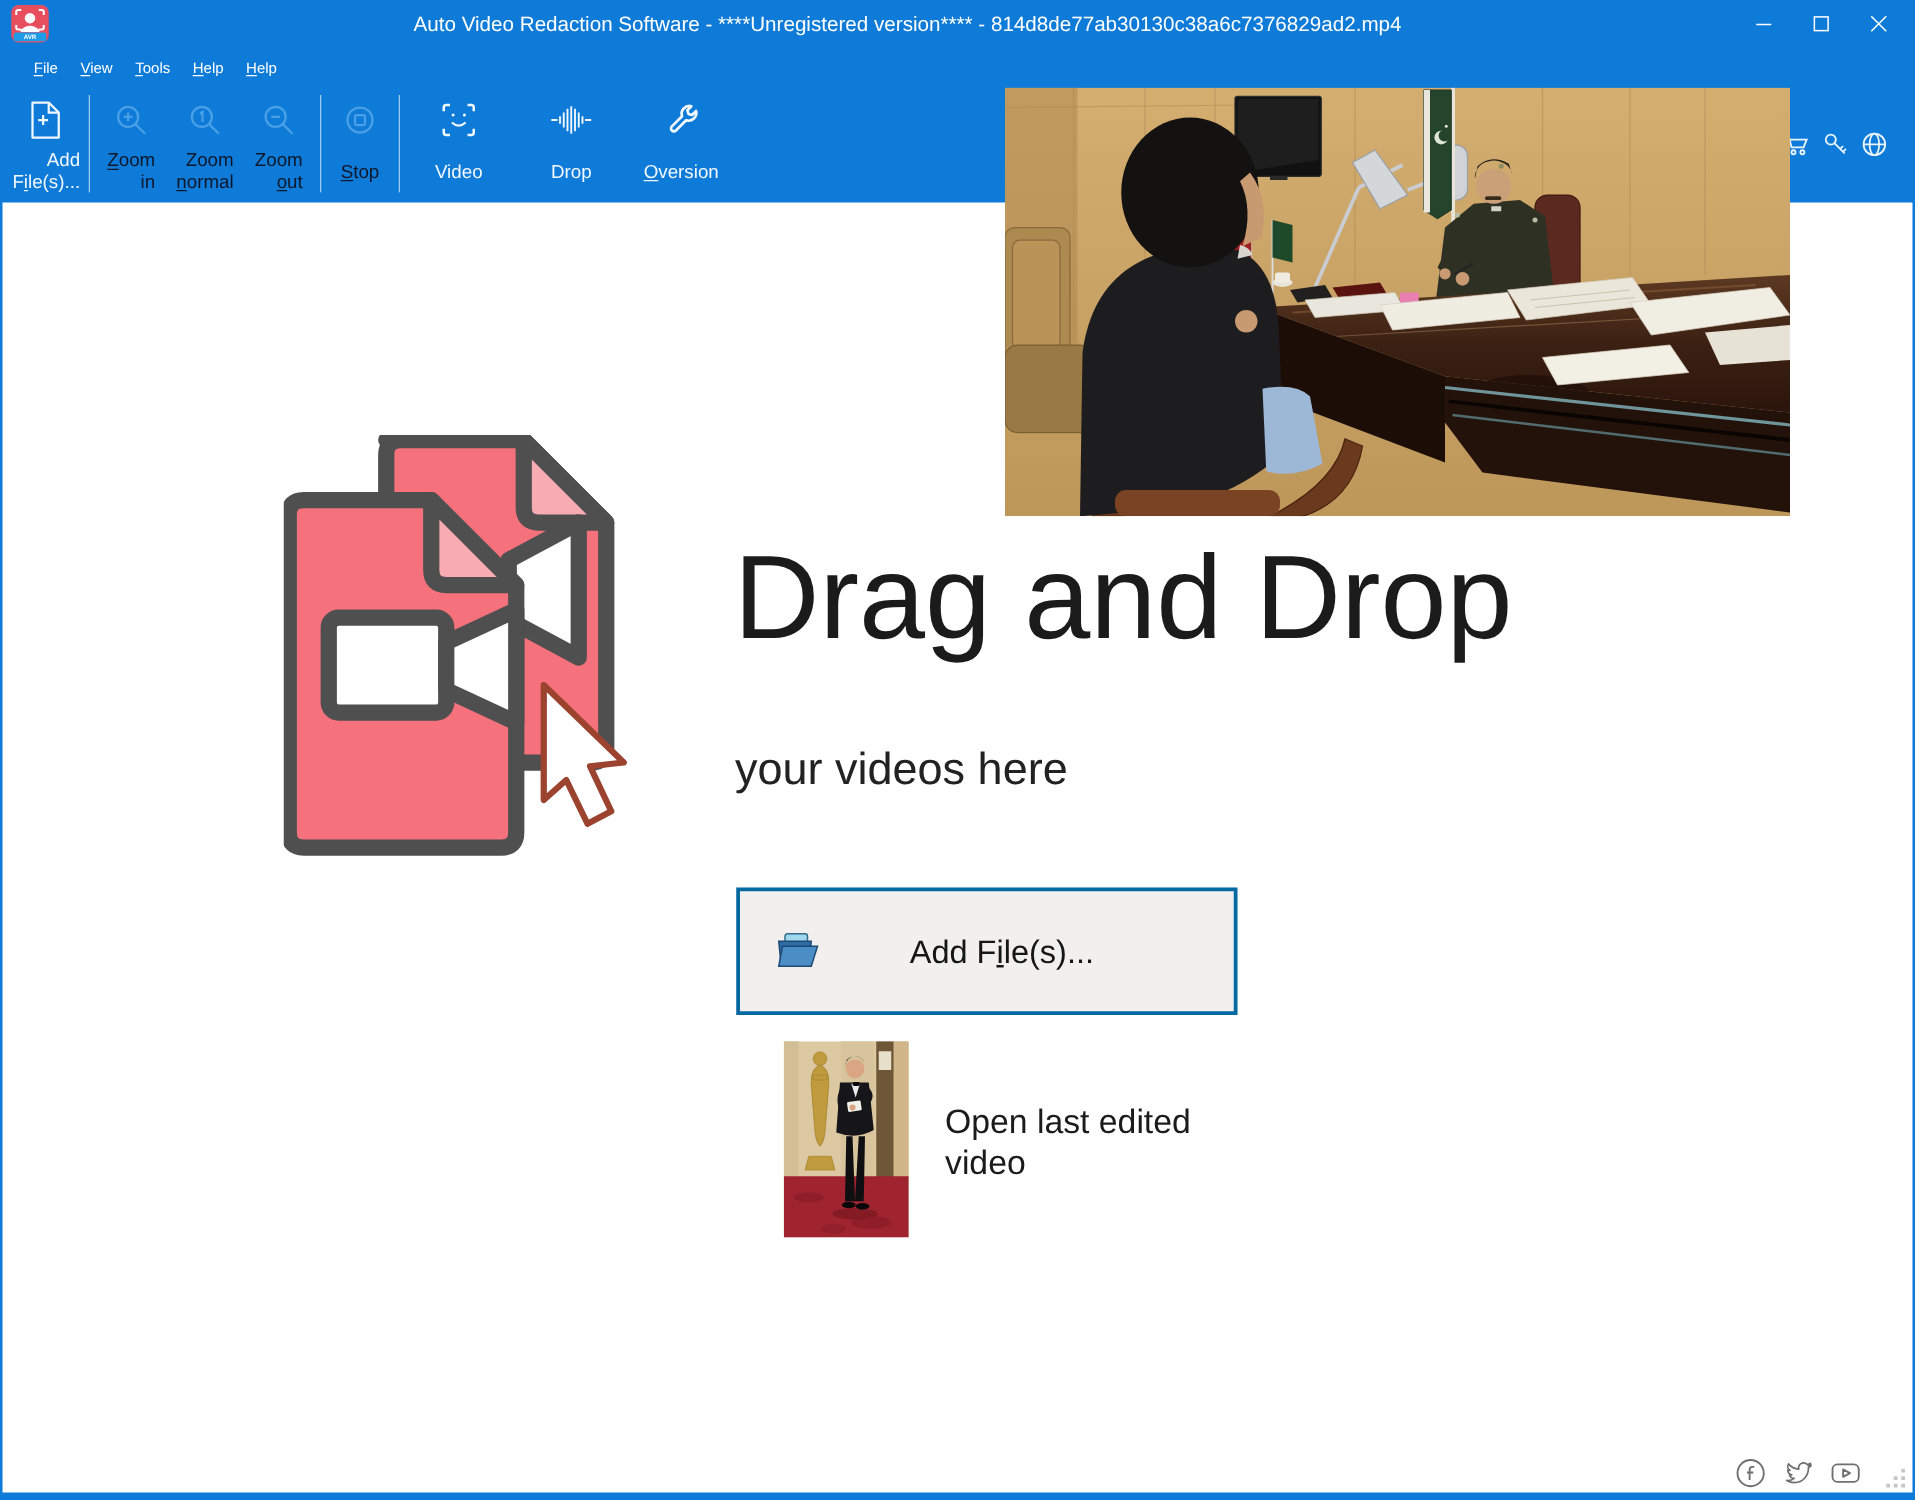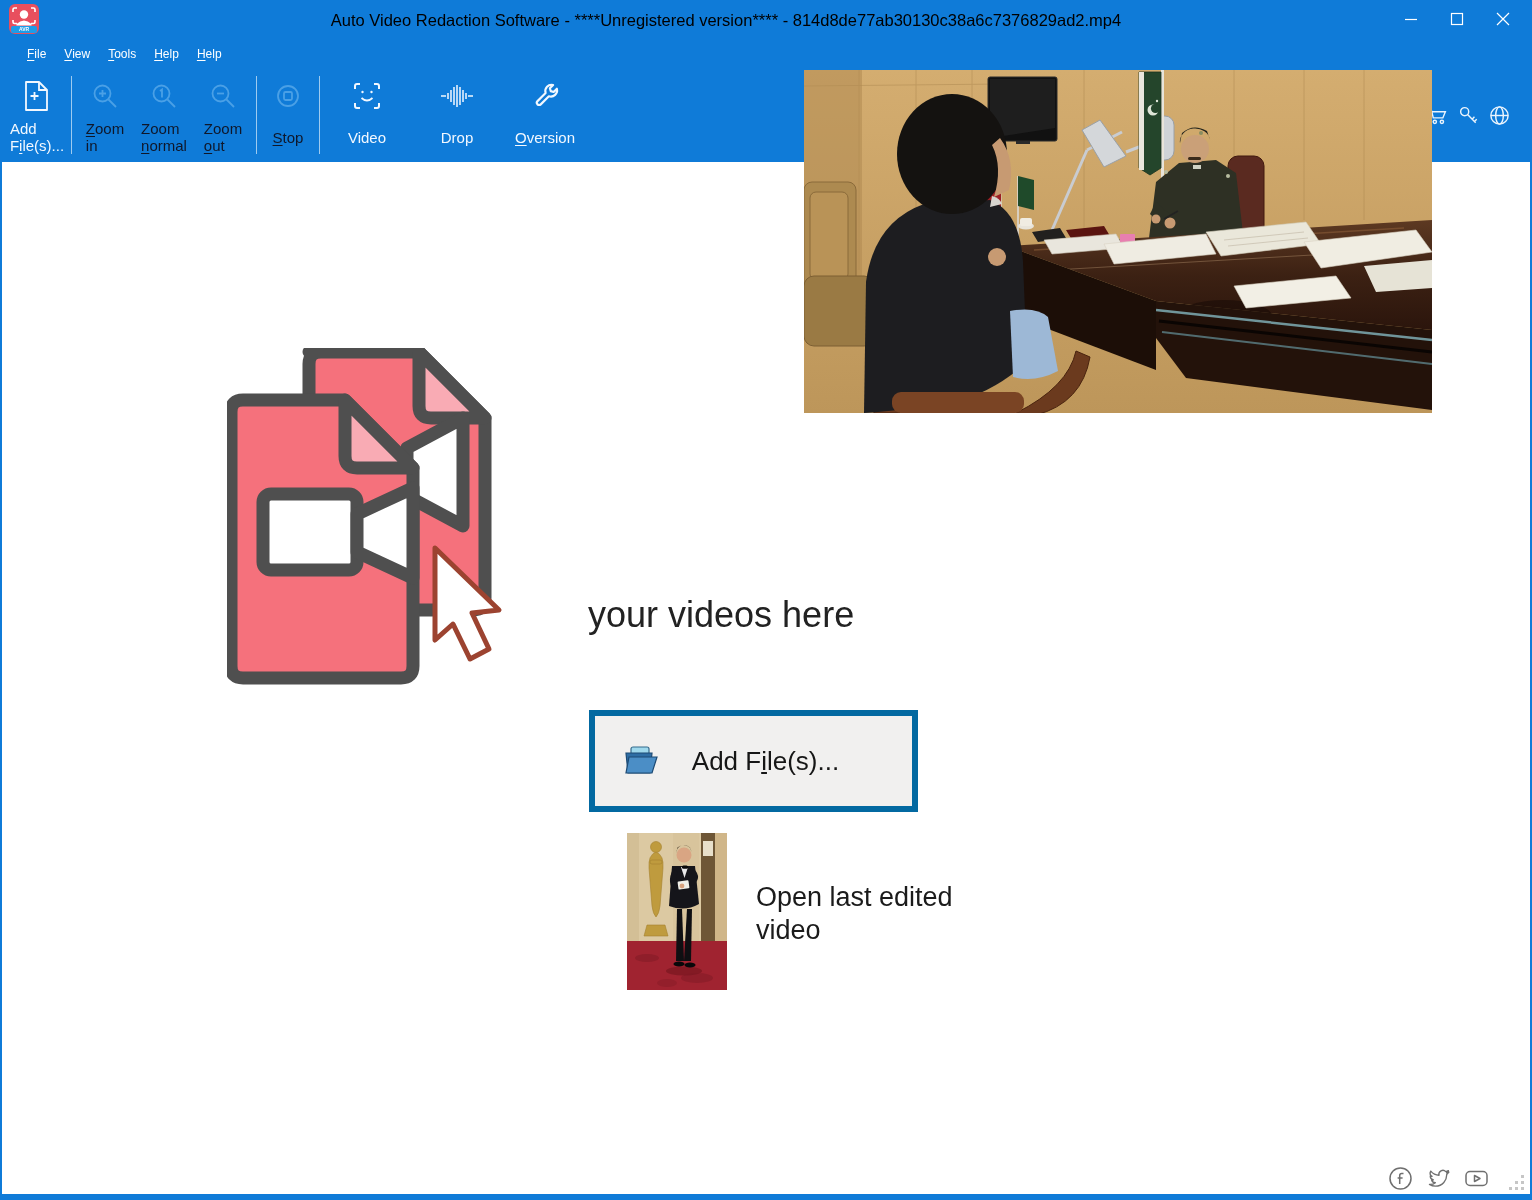--- a/index.html
+++ b/index.html
@@ -6,52 +6,52 @@
   html,body { width:1532px; height:1200px; overflow:hidden;
     font-family:"Liberation Sans","DejaVu Sans",sans-serif; background:#fff; }
   .window { position:absolute; inset:0; background:#fff;
     border-left:2px solid #0f7bd8; border-right:2px solid #0f7bd8; border-bottom:6px solid #0f7bd8; }
 
   
   .titlebar { position:absolute; top:0; left:-2px; right:-2px; height:40px; background:#0f7bd8; }
   .app-icon { position:absolute; left:8px; top:3px; width:32px; height:32px; }
   .title-text { position:absolute; left:120px; right:200px; top:0; height:40px;
     display:flex; align-items:center; justify-content:center;
-    color:#000000; font-size:16.5px; white-space:nowrap; }
+    color:#ffffff; font-size:16.5px; white-space:nowrap; }
   .win-controls { position:absolute; right:6px; top:0; height:40px; display:flex; }
   .win-btn { width:46px; height:38px; display:flex; align-items:center; justify-content:center; }
   .menubar { position:absolute; top:40px; left:-2px; right:-2px; height:28px; background:#0f7bd8;
     display:flex; align-items:center; padding-left:18px; }
   .menu-item { color:#fff; font-size:12px; padding:0 9px; cursor:default; }
   .mn { text-decoration:underline; text-underline-offset:2px; }
 
   .toolbar { position:absolute; top:68px; left:-2px; right:-2px; height:94px; background:#0f7bd8;
     display:flex; align-items:stretch; padding-left:8px; }
   .tb-btn { display:flex; flex-direction:column; align-items:center; padding-top:8px; }
   .tb-icon { height:40px; display:flex; align-items:center; justify-content:center; }
-  .tb-label { flex:1; display:flex; flex-direction:column; justify-content:center; align-items:flex-start;
+  .tb-label { flex:1; display:flex; flex-direction:column; justify-content:center; align-items:flex-end;
     font-size:15px; line-height:17px; color:#f2f8ff; text-align:center; padding-bottom:4px; }
   .tb-btn.disabled .tb-label { color:#0f172a; }
   .tb-sep { width:1px; background:#9ecbf0; margin:8px 5px; }
 
   .tb-right-icons { position:absolute; top:104px; left:1424px; display:flex; gap:8px; z-index:1; }
   .tb-right-icons .ric { width:23px; height:23px; }
 
   
   .video-preview { position:absolute; left:802px; top:70px; width:628px; height:343px; z-index:5; overflow:hidden; }
   .video-preview svg { display:block; width:100%; height:100%; }
 
   
   .files-icon { position:absolute; left:225px; top:348px; width:285px; height:345px; }
   .headline { position:absolute; left:585px; top:424px; font-size:95px; font-weight:200;
     color:#1b1b1b; letter-spacing:0px; white-space:nowrap; }
   .subline { position:absolute; left:586px; top:566px; font-size:36px; font-weight:300; color:#222;margin-top:28px; }
 
-  .add-files-btn { position:absolute; left:587px; top:710px; width:329px; height:102px;
-    background:#f1f0ef; border:6px solid #0369a1; display:flex; align-items:center; cursor:default; }
+  .add-files-btn { position:absolute; left:587px; top:710px; width:401px; height:102px;
+    background:#f1f0ef; border:3px solid #0369a1; display:flex; align-items:center; cursor:default; }
   .add-files-btn .folder { margin-left:28px; width:36px; height:32px; }
   .add-files-btn .btn-text { flex:1; text-align:center; font-size:26px; color:#161616; margin-right:40px; }
 
   .last-video { position:absolute; left:625px; top:833px; display:flex; }
   .thumb { width:100px; height:157px; }
   .last-video-label { margin-left:29px; margin-top:48px; width:200px;
     font-size:27px; line-height:33px; color:#1b1b1b; }
 
   .social { position:absolute; left:1386px; top:1166px; display:flex; gap:13px; }
   .social .sic { width:25px; height:25px; }
@@ -366,20 +366,21 @@
 
     <path d="M16 52 h102 l68 68 v198 q0 12 -12 12 H16 q-12 0 -12 -12 V64 q0 -12 12 -12 z" fill="#f5717c" stroke="#4f4f4f" stroke-width="13" stroke-linejoin="round"></path>
     <path d="M118 52 l68 68 h-56 q-12 0 -12 -12 z" fill="#f9abb4" stroke="#4f4f4f" stroke-width="13" stroke-linejoin="round"></path>
 
     <rect x="36" y="146" width="94" height="76" rx="8" fill="#fff" stroke="#4f4f4f" stroke-width="13"></rect>
     <path d="M130 166 L186 140 V230 L130 204 Z" fill="#fff" stroke="#4f4f4f" stroke-width="13" stroke-linejoin="round"></path>
 
     <path d="M208 200 L272 262 L245 265 L262 301 L243 311 L226 276 L208 292 Z" fill="#fff" stroke="#9c4330" stroke-width="5" stroke-linejoin="round"></path>
   </svg>
 
+  <div class="headline">Drag and Drop</div>
   <div class="subline">your videos here</div>
 
   <div class="add-files-btn">
     <svg class="folder" viewBox="0 0 36 32">
       <rect x="8" y="2" width="18" height="12" rx="2" fill="#9fd8ec" stroke="#356a8c" stroke-width="1.2"></rect>
       <path d="M3 8 h26 l-2 20 H5 z" fill="#2e6da4" stroke="#1d4a74" stroke-width="1.2"></path>
       <path d="M6 12 h28 l-5 16 H3 z" fill="#4b8ec6" stroke="#1d4a74" stroke-width="1.2"></path>
     </svg>
     <div class="btn-text"><span>Add F</span><span class="mn">i</span><span>le(s)...</span></div>
   </div>

